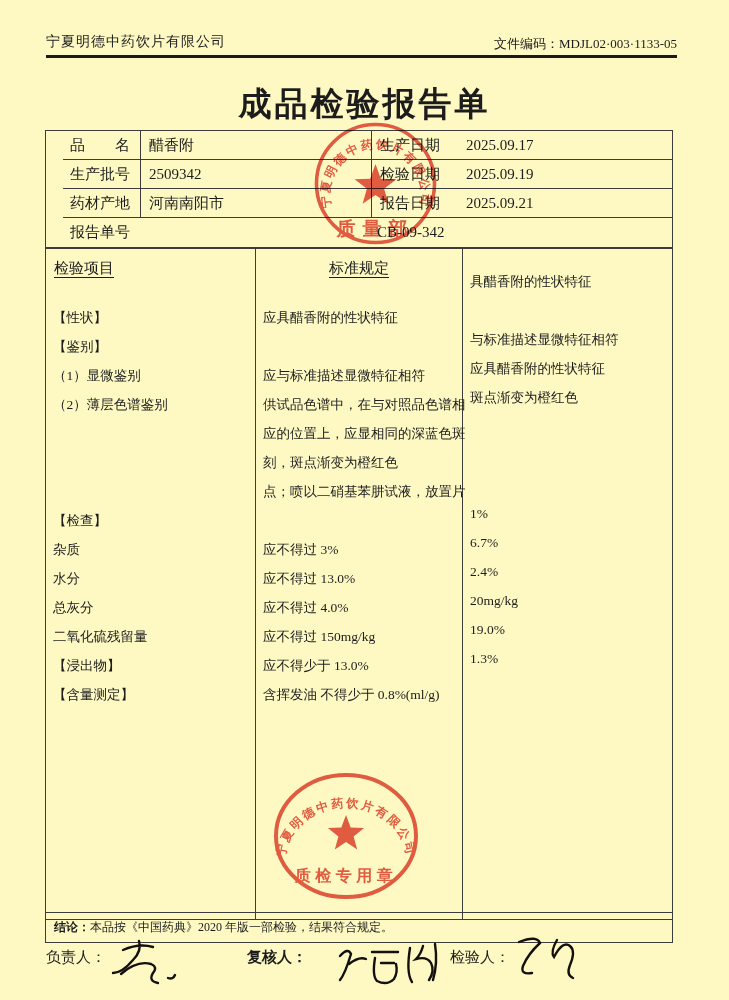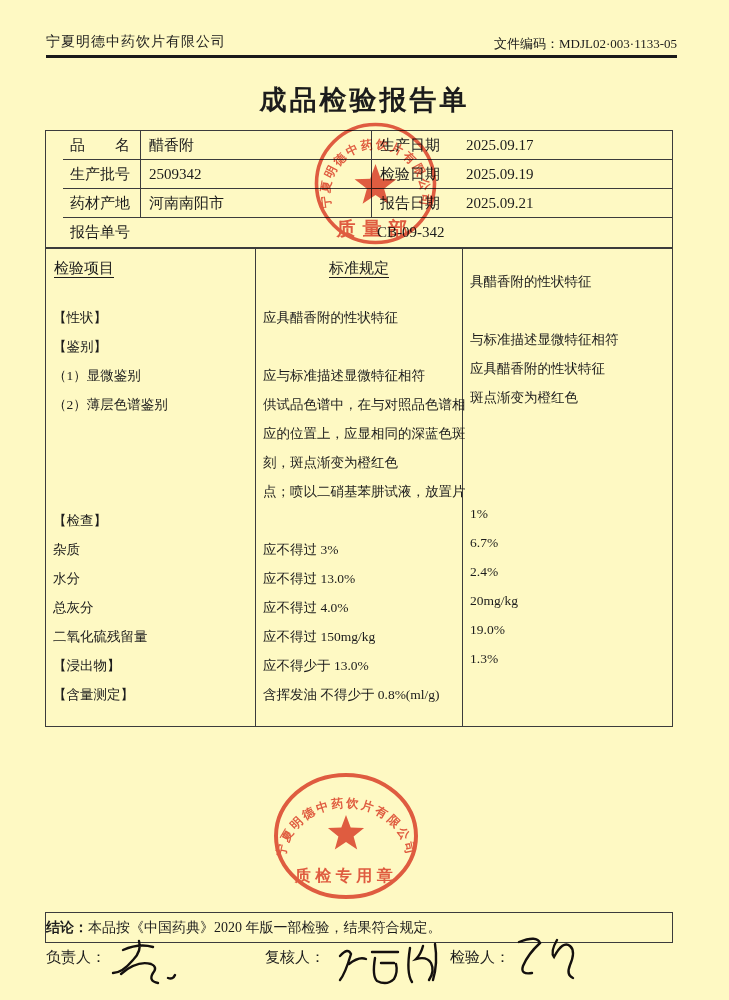--- a/index.html
+++ b/index.html
@@ -7,58 +7,58 @@
   body { font-family:"Liberation Serif","DejaVu Serif",serif; color:#1c1c1c; }
   .page { position:relative; width:729px; height:1000px; background:#fef9c3; margin:0 auto; overflow:hidden; }
 
   
   .hdr-company { position:absolute; left:46px; top:33px; font-size:14px; letter-spacing:1px; }
   .hdr-code    { position:absolute; right:52px; top:35px; font-size:13px; }
   .hdr-rule    { position:absolute; left:46px; top:55px; width:631px; height:3px; background:#1a1a1a; }
 
   
   .doc-title { position:absolute; left:0; top:82px; width:100%; text-align:center;
-               font-size:27px; font-weight:bold; letter-spacing:3px; }
+               font-size:33px; font-weight:bold; letter-spacing:3px; }
 
   
   .info-table { position:absolute; left:45px; top:130px; width:628px; border:1px solid #3c3c3c; background:transparent;padding-left:17px; }
   .info-row { display:flex; height:29px; border-bottom:1px solid #3c3c3c; font-size:15px; }
   .info-row:last-child { border-bottom:none; }
   .ic { display:flex; align-items:center; height:100%; white-space:nowrap; }
   .ic-label { width:78px; padding-left:7px; border-right:1px solid #3c3c3c; }
   .ic-value { width:231px; padding-left:8px; border-right:1px solid #3c3c3c; }
   .ic-right { flex:1; padding-left:8px; }
   .ic-right .rlab { display:inline-block; width:86px; }
   .ic-repno-label { width:310px; padding-left:7px; }
   .ic-repno-value { flex:1; padding-left:4px; }
 
   
-  .main-table { position:absolute; left:45px; top:248px; width:628px; height:479px;
+  .main-table { position:absolute; left:45px; top:248px; width:628px; height:672px;
                 border:1px solid #3c3c3c; display:flex; }
   .mcol  { height:100%; }
   .mcol1 { width:209px; }
   .mcol2 { width:208px; border-left:1px solid #3c3c3c; border-right:1px solid #3c3c3c; }
   .mcol3 { flex:1; }
   .mhead { margin-top:10px; height:26px; font-size:15px; }
   .mhead span { text-decoration:underline; text-underline-offset:4px; }
   .mcol1 .mhead { padding-left:8px; }
   .mcol2 .mhead, .mcol3 .mhead { text-align:center; }
   .mbody { padding-top:18px; }
   .tline { height:29px; line-height:29px; padding-left:7px; font-size:13.5px; white-space:nowrap; }
 
   
   .conclusion { position:absolute; left:45px; top:912px; width:628px; height:31px;
                 border:1px solid #3c3c3c; display:flex; align-items:center;
-                font-size:14px; }
+                padding-left:8px; font-size:12px; }
   .conclusion .clabel { font-weight:bold; }
 
   
   .sig-label { position:absolute; font-size:15px; }
   .lab-resp { left:46px;  top:948px; }
-  .lab-rev  { left:265px; top:948px; }
+  .lab-rev  { left:247px; top:948px;font-weight:bold; }
   .lab-insp { left:450px; top:948px; }
   .sig { position:absolute; }
   .sig path { fill:none; stroke:#14100e; stroke-width:2.4; stroke-linecap:round; }
   .sig-1 { left:95px;  top:936px; }
   .sig-2 { left:328px; top:936px; }
   .sig-3 { left:505px; top:930px; }
 
   
   .stamp { position:absolute; mix-blend-mode:multiply; opacity:0.87; }
   .stamp-top    { left:312px; top:120px; }

